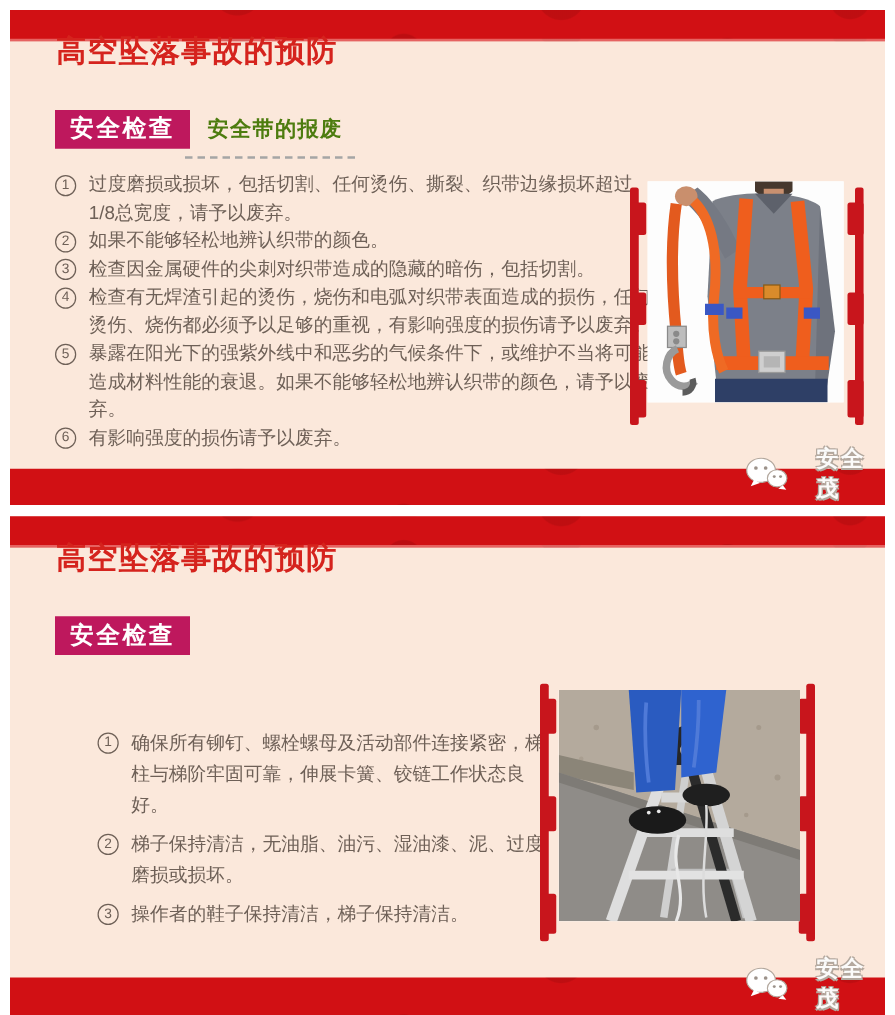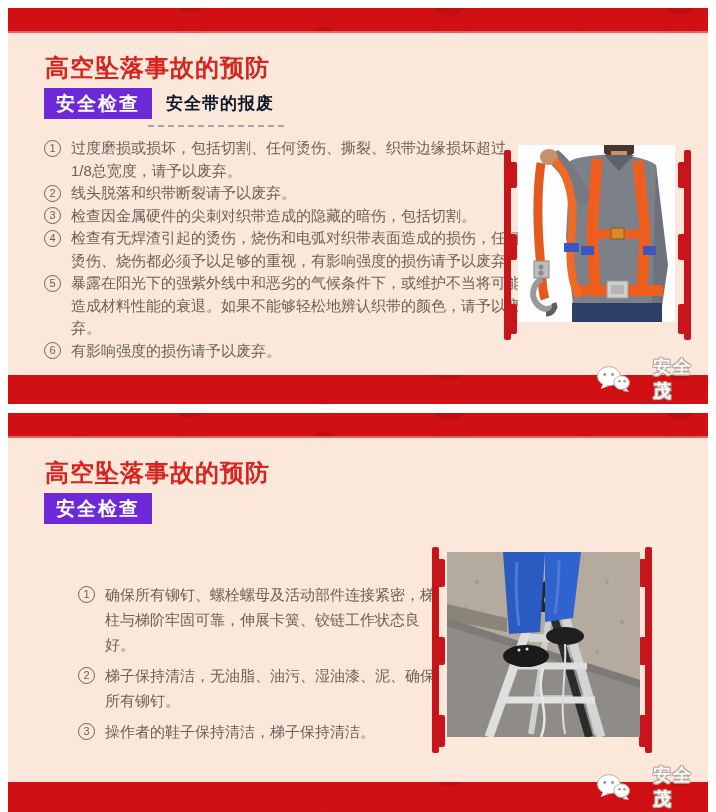--- a/index.html
+++ b/index.html
@@ -19,31 +19,31 @@
       radial-gradient(circle at 45% 150%, rgba(80,0,0,.16) 0 15px, transparent 16px),
       radial-gradient(circle at 63% -50%, rgba(80,0,0,.14) 0 19px, transparent 20px),
       radial-gradient(circle at 82% 160%, rgba(80,0,0,.16) 0 14px, transparent 15px),
       radial-gradient(circle at 96% -40%, rgba(80,0,0,.14) 0 16px, transparent 17px);
   }
   .bar.top    { top:0; height:25px; border-bottom:2px solid rgba(255,200,190,.45); }
   .card1 .bar.bottom { top:367px; height:29px; }
   .card2 .bar.bottom { top:369px; height:30px; }
 
   .title {
-    position:absolute; left:37px; top:44px;
+    position:absolute; left:37px; top:17px;
     font-size:24px; font-weight:bold; color:#d5231d; letter-spacing:1px;
   }
 
   .badge-row { position:absolute; left:36px; top:80px; display:flex; align-items:flex-start; }
   .badge {
-    background:#6d28d9; color:#ffffff; font-size:19px; font-weight:bold;
+    background:#be185d; color:#ffffff; font-size:19px; font-weight:bold;
     height:31px; line-height:31px; padding:0 12px; letter-spacing:2px;
   }
   .subtitle {
-    color:#0f172a; font-size:17px; font-weight:bold; letter-spacing:1px;
+    color:#4d7c0f; font-size:17px; font-weight:bold; letter-spacing:1px;
     line-height:28px; margin-left:-4px; padding:2px 10px 7px 18px;
     border-bottom:2px dashed #a5a5a5;
   }
 
   ol.list { list-style:none; position:absolute; color:#6e6057; }
   .card1 ol.list { left:36px; top:129px; width:478px; font-size:15px; line-height:22.5px; }
   .card2 ol.list { left:70px; top:169px; width:368px; font-size:15px; line-height:25px; }
   ol.list li { display:flex; align-items:flex-start; }
   .card2 ol.list li { margin-bottom:6px; }
   .num {
@@ -90,21 +90,21 @@
       <span class="subtitle">安全带的报废</span>
     </div>
 
     <ol class="list">
       <li>
         <span class="num">1</span>
         <span class="itx">过度磨损或损坏，包括切割、任何烫伤、撕裂、织带边缘损坏超过1/8总宽度，请予以废弃。</span>
       </li>
       <li>
         <span class="num">2</span>
-        <span class="itx">线头脱落和织带断裂请予以废弃。</span>
+        <span class="itx">如果不能够轻松地辨认织带的颜色。</span>
       </li>
       <li>
         <span class="num">3</span>
         <span class="itx">检查因金属硬件的尖刺对织带造成的隐藏的暗伤，包括切割。</span>
       </li>
       <li>
         <span class="num">4</span>
         <span class="itx">检查有无焊渣引起的烫伤，烧伤和电弧对织带表面造成的损伤，任何烫伤、烧伤都必须予以足够的重视，有影响强度的损伤请予以废弃。</span>
       </li>
       <li>
@@ -198,21 +198,21 @@
       <span class="badge">安全检查</span>
     </div>
 
     <ol class="list">
       <li>
         <span class="num">1</span>
         <span class="itx">确保所有铆钉、螺栓螺母及活动部件连接紧密，梯柱与梯阶牢固可靠，伸展卡簧、铰链工作状态良好。</span>
       </li>
       <li>
         <span class="num">2</span>
-        <span class="itx">梯子保持清洁，无油脂、油污、湿油漆、泥、确保所有铆钉。</span>
+        <span class="itx">梯子保持清洁，无油脂、油污、湿油漆、泥、过度磨损或损坏。</span>
       </li>
       <li>
         <span class="num">3</span>
         <span class="itx">操作者的鞋子保持清洁，梯子保持清洁。</span>
       </li>
     </ol>
 
     <svg class="bracket b2l" width="14" height="210" viewBox="0 0 14 210">
       <rect x="0" y="2" width="7" height="206" rx="2" fill="#c8151c"></rect>
       <rect x="0" y="14" width="13" height="28" rx="2" fill="#c8151c"></rect>

